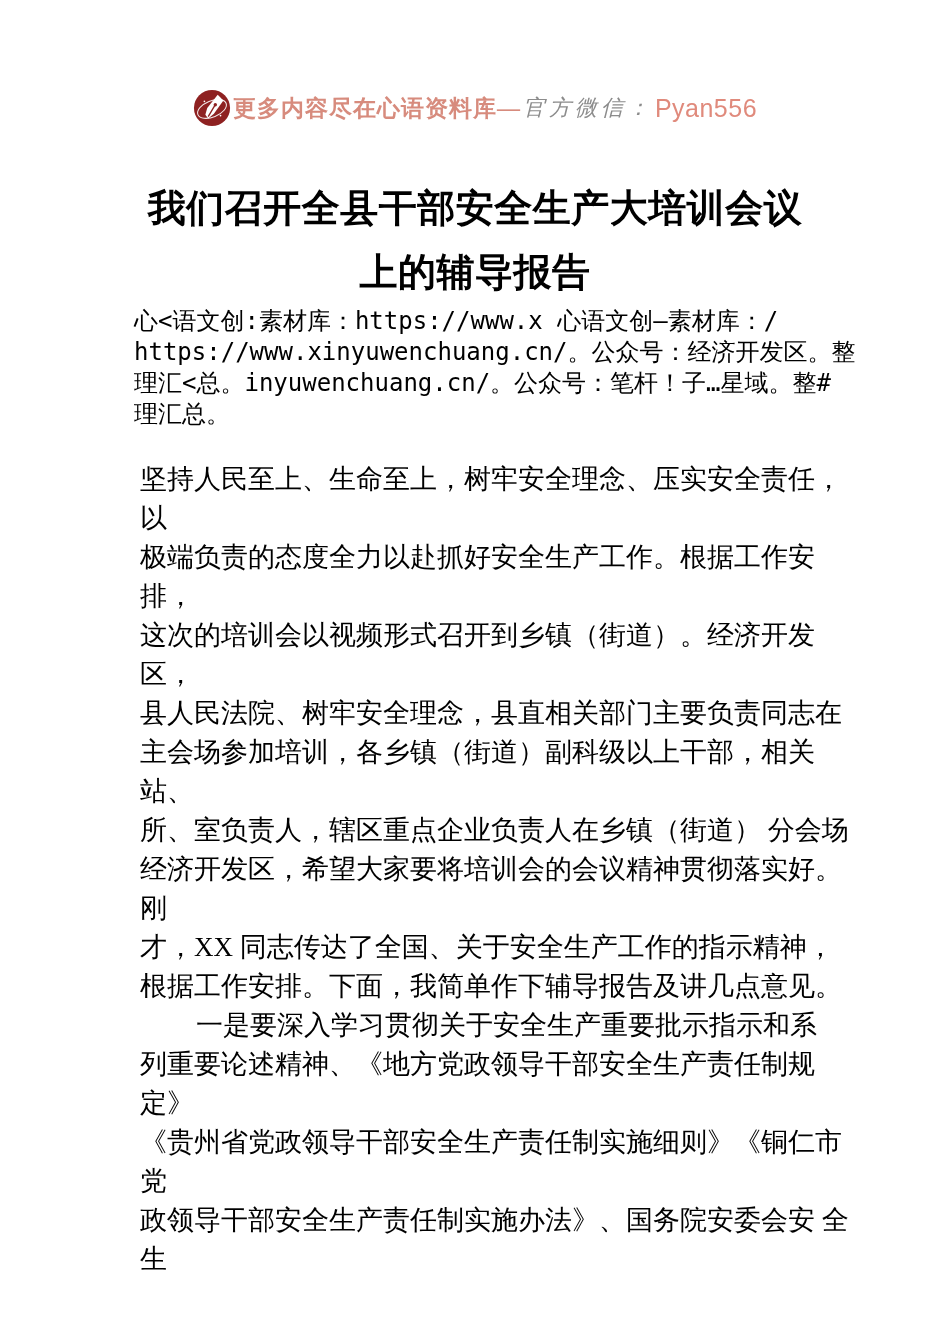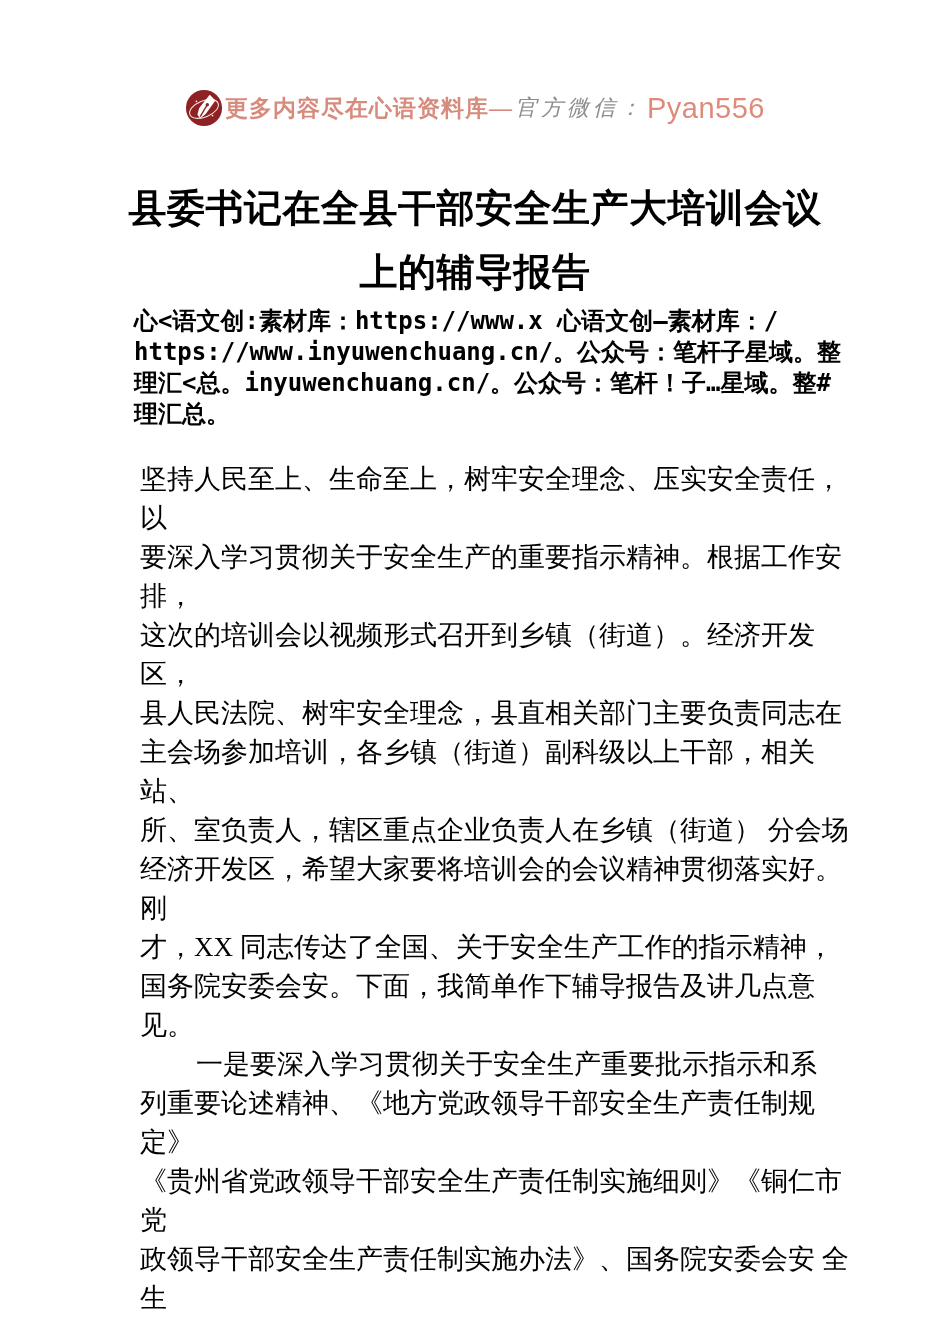--- a/index.html
+++ b/index.html
@@ -32,41 +32,40 @@
     white-space: pre;
   }
   .banner-wechat {
     font-size: 22px;
     color: #8c8c8c;
     font-style: italic;
     letter-spacing: 4px;
     white-space: pre;
   }
   .banner-account {
-    font-size: 29px;
+    font-size: 25px;
     color: #e08a7c;
     font-family: "Liberation Sans", "DejaVu Sans", sans-serif;
     letter-spacing: 0.5px;
   }
   
   .title-block {
     margin-top: 46px;
     text-align: center;
     font-weight: bold;
     font-size: 38px;
     line-height: 64px;
     letter-spacing: 0.5px;
   }
   
   .source-block {
     margin: 2px 90px 0 134px;
     font-family: "DejaVu Sans Mono", "Liberation Mono", monospace;
     font-size: 24px;
     line-height: 31px;
-    font-weight: bold;
   }
   .source-line { white-space: pre-wrap; }
   
   .body-block {
     margin: 30px 90px 0 140px;
     font-size: 27px;
     line-height: 39px;
   }
   .body-line { white-space: pre-wrap; }
   .body-line.indent { padding-left: 56px; }
@@ -85,42 +84,42 @@
       <circle cx="23.5" cy="16.5" r="1.8" fill="#8e2121"></circle>
       <circle cx="12" cy="13" r="0.9" fill="#ffffff"></circle>
       <circle cx="29" cy="28" r="0.9" fill="#ffffff"></circle>
     </svg>
     <span class="banner-main">更多内容尽在心语资料库—</span>
     <span class="banner-wechat">官方微信：</span>
     <span class="banner-account">Pyan556</span>
   </div>
 
   <div class="title-block">
-    <div>县委书记在全县干部安全生产大培训会议</div>
+    <div>我们召开全县干部安全生产大培训会议</div>
     <div>上的辅导报告</div>
   </div>
 
   <div class="source-block">
     <div class="source-line">心&lt;语文创:素材库：https://www.x 心语文创—素材库：/</div>
-    <div class="source-line">https://www.inyuwenchuang.cn/。公众号：笔杆子星域。整</div>
+    <div class="source-line">https://www.xinyuwenchuang.cn/。公众号：经济开发区。整</div>
     <div class="source-line">理汇&lt;总。inyuwenchuang.cn/。公众号：笔杆！子…星域。整#</div>
     <div class="source-line">理汇总。</div>
   </div>
 
   <div class="body-block">
     <div>
       <div class="body-line">坚持人民至上、生命至上，树牢安全理念、压实安全责任，  以</div>
-      <div class="body-line">要深入学习贯彻关于安全生产的重要指示精神。根据工作安排，</div>
+      <div class="body-line">极端负责的态度全力以赴抓好安全生产工作。根据工作安排，</div>
       <div class="body-line">这次的培训会以视频形式召开到乡镇（街道）。经济开发区，</div>
       <div class="body-line">县人民法院、树牢安全理念，县直相关部门主要负责同志在</div>
       <div class="body-line">主会场参加培训，各乡镇（街道）副科级以上干部，相关站、</div>
       <div class="body-line">所、室负责人，辖区重点企业负责人在乡镇（街道） 分会场</div>
       <div class="body-line">经济开发区，希望大家要将培训会的会议精神贯彻落实好。刚</div>
       <div class="body-line">才，XX 同志传达了全国、关于安全生产工作的指示精神，</div>
-      <div class="body-line">国务院安委会安。下面，我简单作下辅导报告及讲几点意见。</div>
+      <div class="body-line">根据工作安排。下面，我简单作下辅导报告及讲几点意见。</div>
     </div>
     <div>
       <div class="body-line indent">一是要深入学习贯彻关于安全生产重要批示指示和系</div>
       <div class="body-line">列重要论述精神、《地方党政领导干部安全生产责任制规定》</div>
       <div class="body-line">《贵州省党政领导干部安全生产责任制实施细则》《铜仁市 党</div>
       <div class="body-line">政领导干部安全生产责任制实施办法》、国务院安委会安 全生</div>
 
     </div>
   </div>
 

